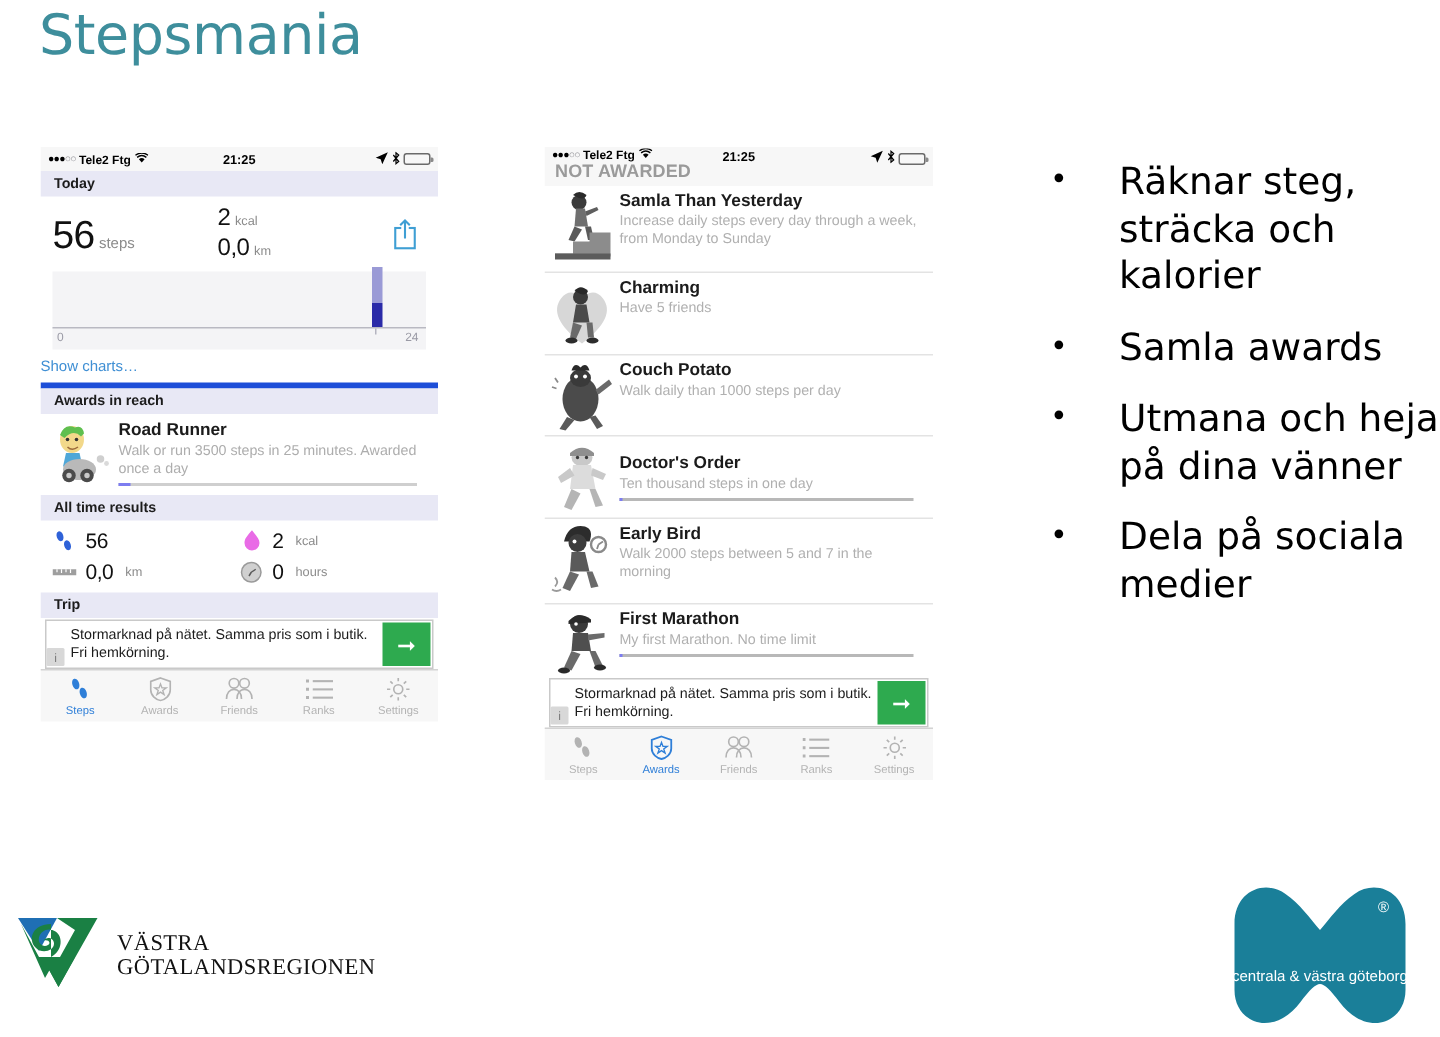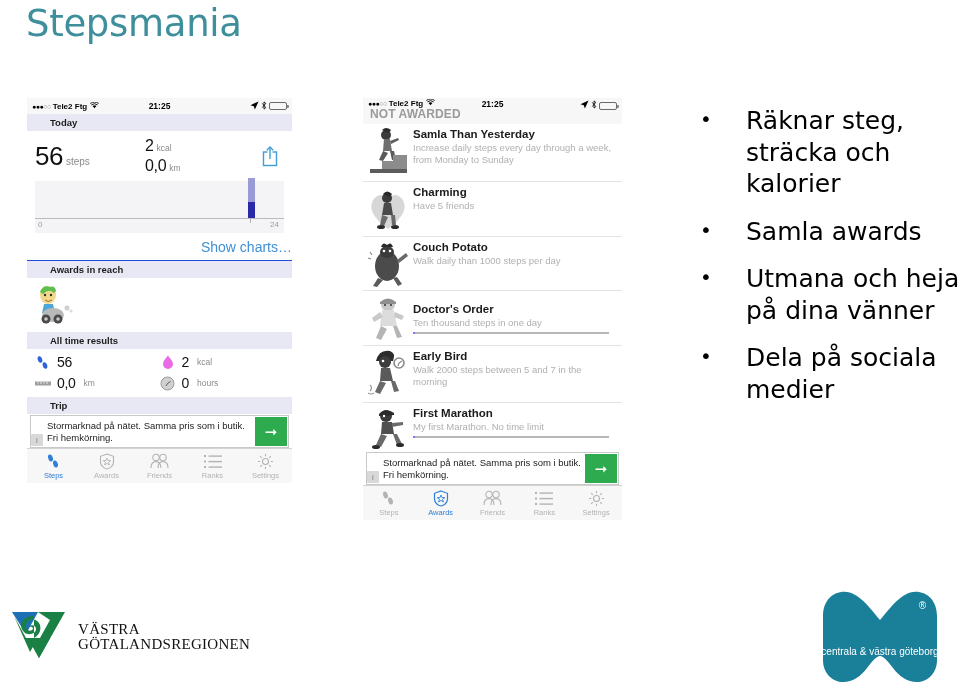--- a/index.html
+++ b/index.html
@@ -109,21 +109,21 @@
     z-index: 3;
     text-align: center;
   }
 
   
   .section-bar {
     background: #e8e8f5;
     font-size: 9.5px;
     font-weight: bold;
     color: #1c1c1c;
-    padding: 3px 7px 3px 23px;
+    padding: 3px 7px 3px 9px;
     box-sizing: border-box;
   }
 
   
   .summary {
     display: flex;
     align-items: center;
     padding: 4px 8px 2px 8px;
     box-sizing: border-box;
     height: 48px;
@@ -176,25 +176,25 @@
   .chart-axis .t { position: absolute; top: 1px; }
   .chart-tick {
     position: absolute;
     width: 1px;
     height: 4px;
     background: #b4b4c0;
     top: 0;
   }
 
   .show-charts {
-    text-align: right;
-    font-size: 14px;
+    text-align: left;
+    font-size: 10px;
     color: #3f8fd4;
     padding: 6px 0 5px 0;
-    border-bottom: 1px solid #1d4ed8;
+    border-bottom: 4px solid #1d4ed8;
   }
 
   
   .award-row {
     display: flex;
     padding: 4px 6px 4px 4px;
     box-sizing: border-box;
     align-items: flex-start;
   }
   .award-art {
@@ -476,20 +476,27 @@
         <path d="M13 22 L22 22 L24 31 L11 31 Z" fill="#4fa7d8"></path>
         <ellipse cx="22" cy="33" rx="11" ry="7" fill="#b9b9b9"></ellipse>
         <circle cx="15" cy="37" r="4.5" fill="#4a4a4a"></circle>
         <circle cx="15" cy="37" r="1.8" fill="#c9c9c9"></circle>
         <circle cx="27" cy="37" r="4.5" fill="#4a4a4a"></circle>
         <circle cx="27" cy="37" r="1.8" fill="#c9c9c9"></circle>
         <circle cx="36" cy="26" r="2.5" fill="#cfcfcf"></circle>
         <circle cx="40" cy="29" r="1.6" fill="#dadada"></circle>
       </svg>
     </div>
+    <div class="award-txt">
+      <div class="award-title">Road Runner</div>
+      <div class="award-desc">Walk or run 3500 steps in 25 minutes. Awarded once a day</div>
+      <div class="progress">
+          <span class="fill" style="width:4%"></span>
+        </div>
+    </div>
   </div>
 
   <div class="section-bar">All time results</div>
   <div class="results">
     <div class="result-cell">
       <span class="res-icon">
         <svg width="14" height="15" viewBox="0 0 14 15">
             <ellipse cx="4" cy="4.5" rx="2.2" ry="3.4" fill="#2f62d8" transform="rotate(-18 4 4.5)"></ellipse>
             <ellipse cx="9" cy="10.5" rx="2.2" ry="3.4" fill="#2f62d8" transform="rotate(-18 9 10.5)"></ellipse>
           </svg>

